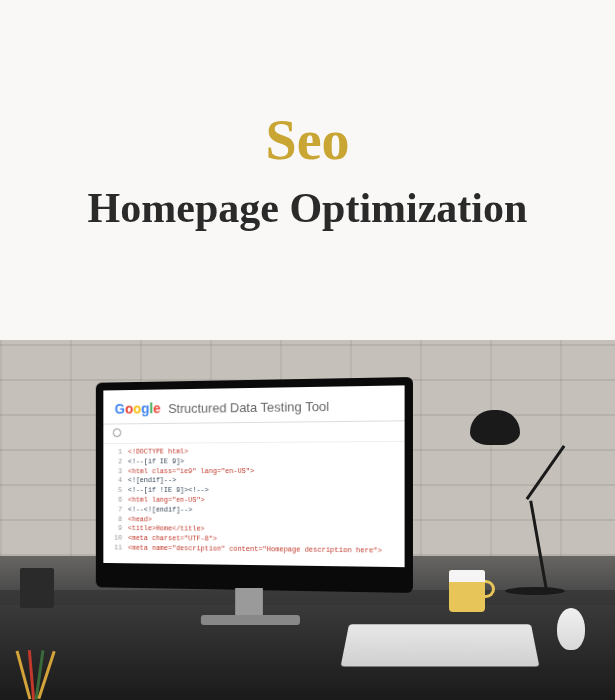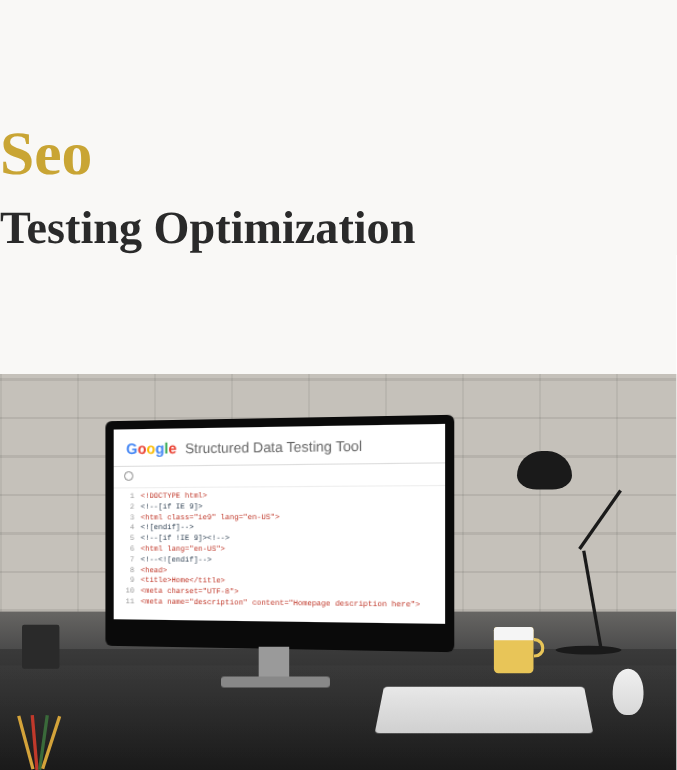--- a/index.html
+++ b/index.html
@@ -4,20 +4,21 @@
   <style>
     * { margin: 0; padding: 0; box-sizing: border-box; }
     body { width: 615px; height: 700px; overflow: hidden; font-family: Georgia, 'Times New Roman', serif; }
     
     .header-section {
       width: 100%;
       height: 340px;
       background: #f9f8f6;
       display: flex;
       flex-direction: column;
+      align-items: center;
       justify-content: center;
     }
     
     .title-gold {
       font-size: 56px;
       font-weight: bold;
       color: #c9a534;
       margin-bottom: 12px;
     }
     
@@ -254,21 +255,21 @@
       position: absolute;
       bottom: 0; left: 0; right: 0; height: 95px;
       background: linear-gradient(180deg, rgba(255,255,255,0.02), transparent);
     }
   </style>
 </head>
 <body>
 
 <div class="header-section">
   <div class="title-gold">Seo</div>
-  <div class="subtitle-dark">Testing Optimization</div>
+  <div class="subtitle-dark">Homepage Optimization</div>
 </div>
 
 <div class="image-section">
   <div class="brick-wall"></div>
   <div class="desk"></div>
   <div class="reflection"></div>
 
   <div class="lamp-base"></div>
   <div class="lamp-arm1"></div>
   <div class="lamp-arm2"></div>

